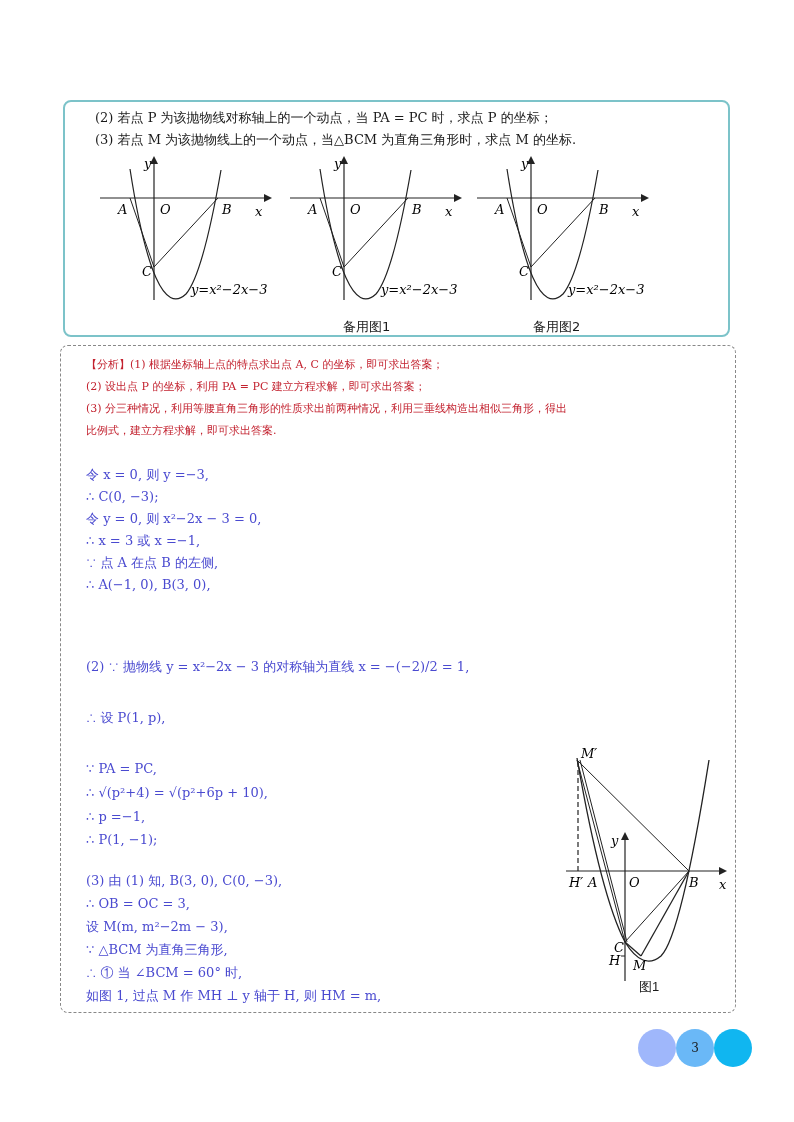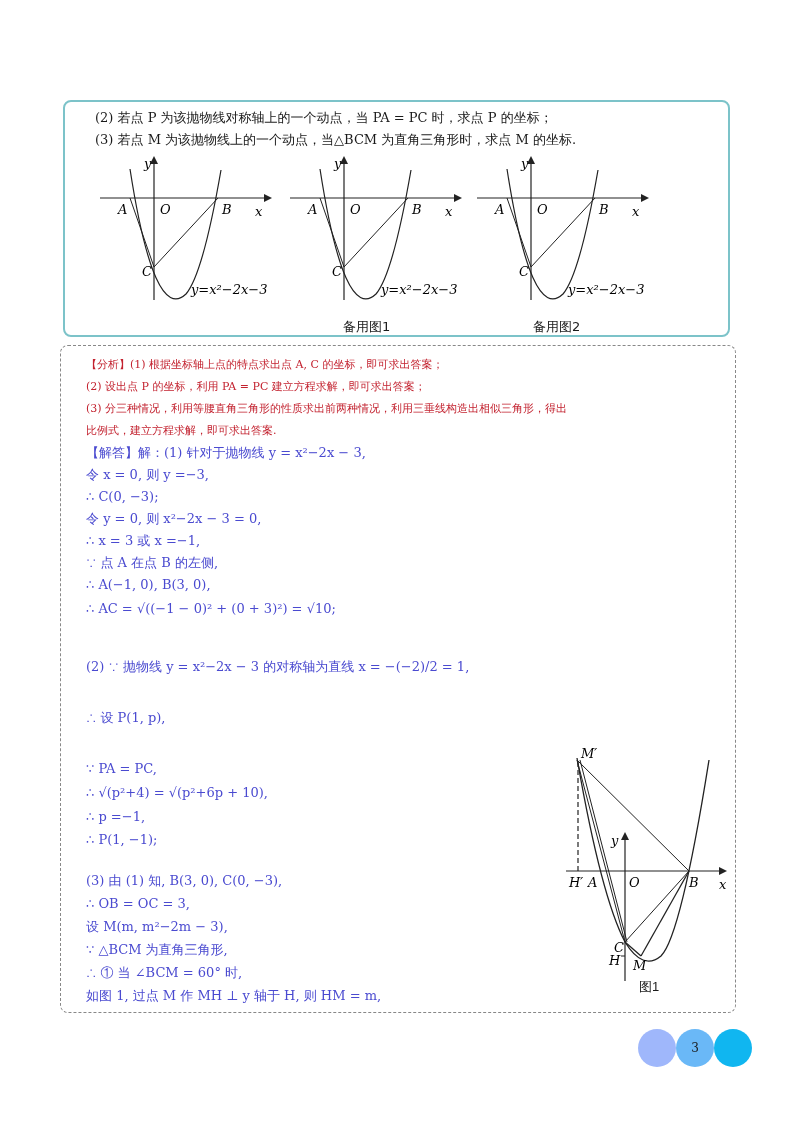--- a/index.html
+++ b/index.html
@@ -85,30 +85,26 @@
 </div>
 
 <div class="abox">
   <div class="ana" style="top:8px">
     <span class="bracket">【分析】</span><span>(1) 根据坐标轴上点的特点求出点 A, C 的坐标，即可求出答案；</span>
   </div>
   <div class="ana" style="top:30px">(2) 设出点 P 的坐标，利用 PA = PC 建立方程求解，即可求出答案；</div>
   <div class="ana" style="top:52px">(3) 分三种情况，利用等腰直角三角形的性质求出前两种情况，利用三垂线构造出相似三角形，得出</div>
   <div class="ana" style="top:74px">比例式，建立方程求解，即可求出答案.</div>
 
-  <div class="sol" style="top:96px">
-    <span class="bracket">【解答】</span><span>解：(1) 针对于抛物线 y = x²−2x − 3,</span>
-  </div>
   <div class="sol" style="top:118px">令 x = 0, 则 y =−3,</div>
   <div class="sol" style="top:140px">∴ C(0, −3);</div>
   <div class="sol" style="top:162px">令 y = 0, 则 x²−2x − 3 = 0,</div>
   <div class="sol" style="top:184px">∴ x = 3 或 x =−1,</div>
   <div class="sol" style="top:206px">∵ 点 A 在点 B 的左侧,</div>
   <div class="sol" style="top:228px">∴ A(−1, 0), B(3, 0),</div>
-  <div class="sol" style="top:252px">∴ AC = √((−1 − 0)² + (0 + 3)²) = √10;</div>
 
   <div class="sol" style="top:310px">(2) ∵ 抛物线 y = x²−2x − 3 的对称轴为直线 x = −(−2)/2 = 1,</div>
   <div class="sol" style="top:361px">∴ 设 P(1, p),</div>
   <div class="sol" style="top:412px">∵ PA = PC,</div>
   <div class="sol" style="top:436px">∴ √(p²+4) = √(p²+6p + 10),</div>
   <div class="sol" style="top:460px">∴ p =−1,</div>
   <div class="sol" style="top:483px">∴ P(1, −1);</div>
 
   <div class="sol" style="top:524px">(3) 由 (1) 知, B(3, 0), C(0, −3),</div>
   <div class="sol" style="top:547px">∴ OB = OC = 3,</div>

